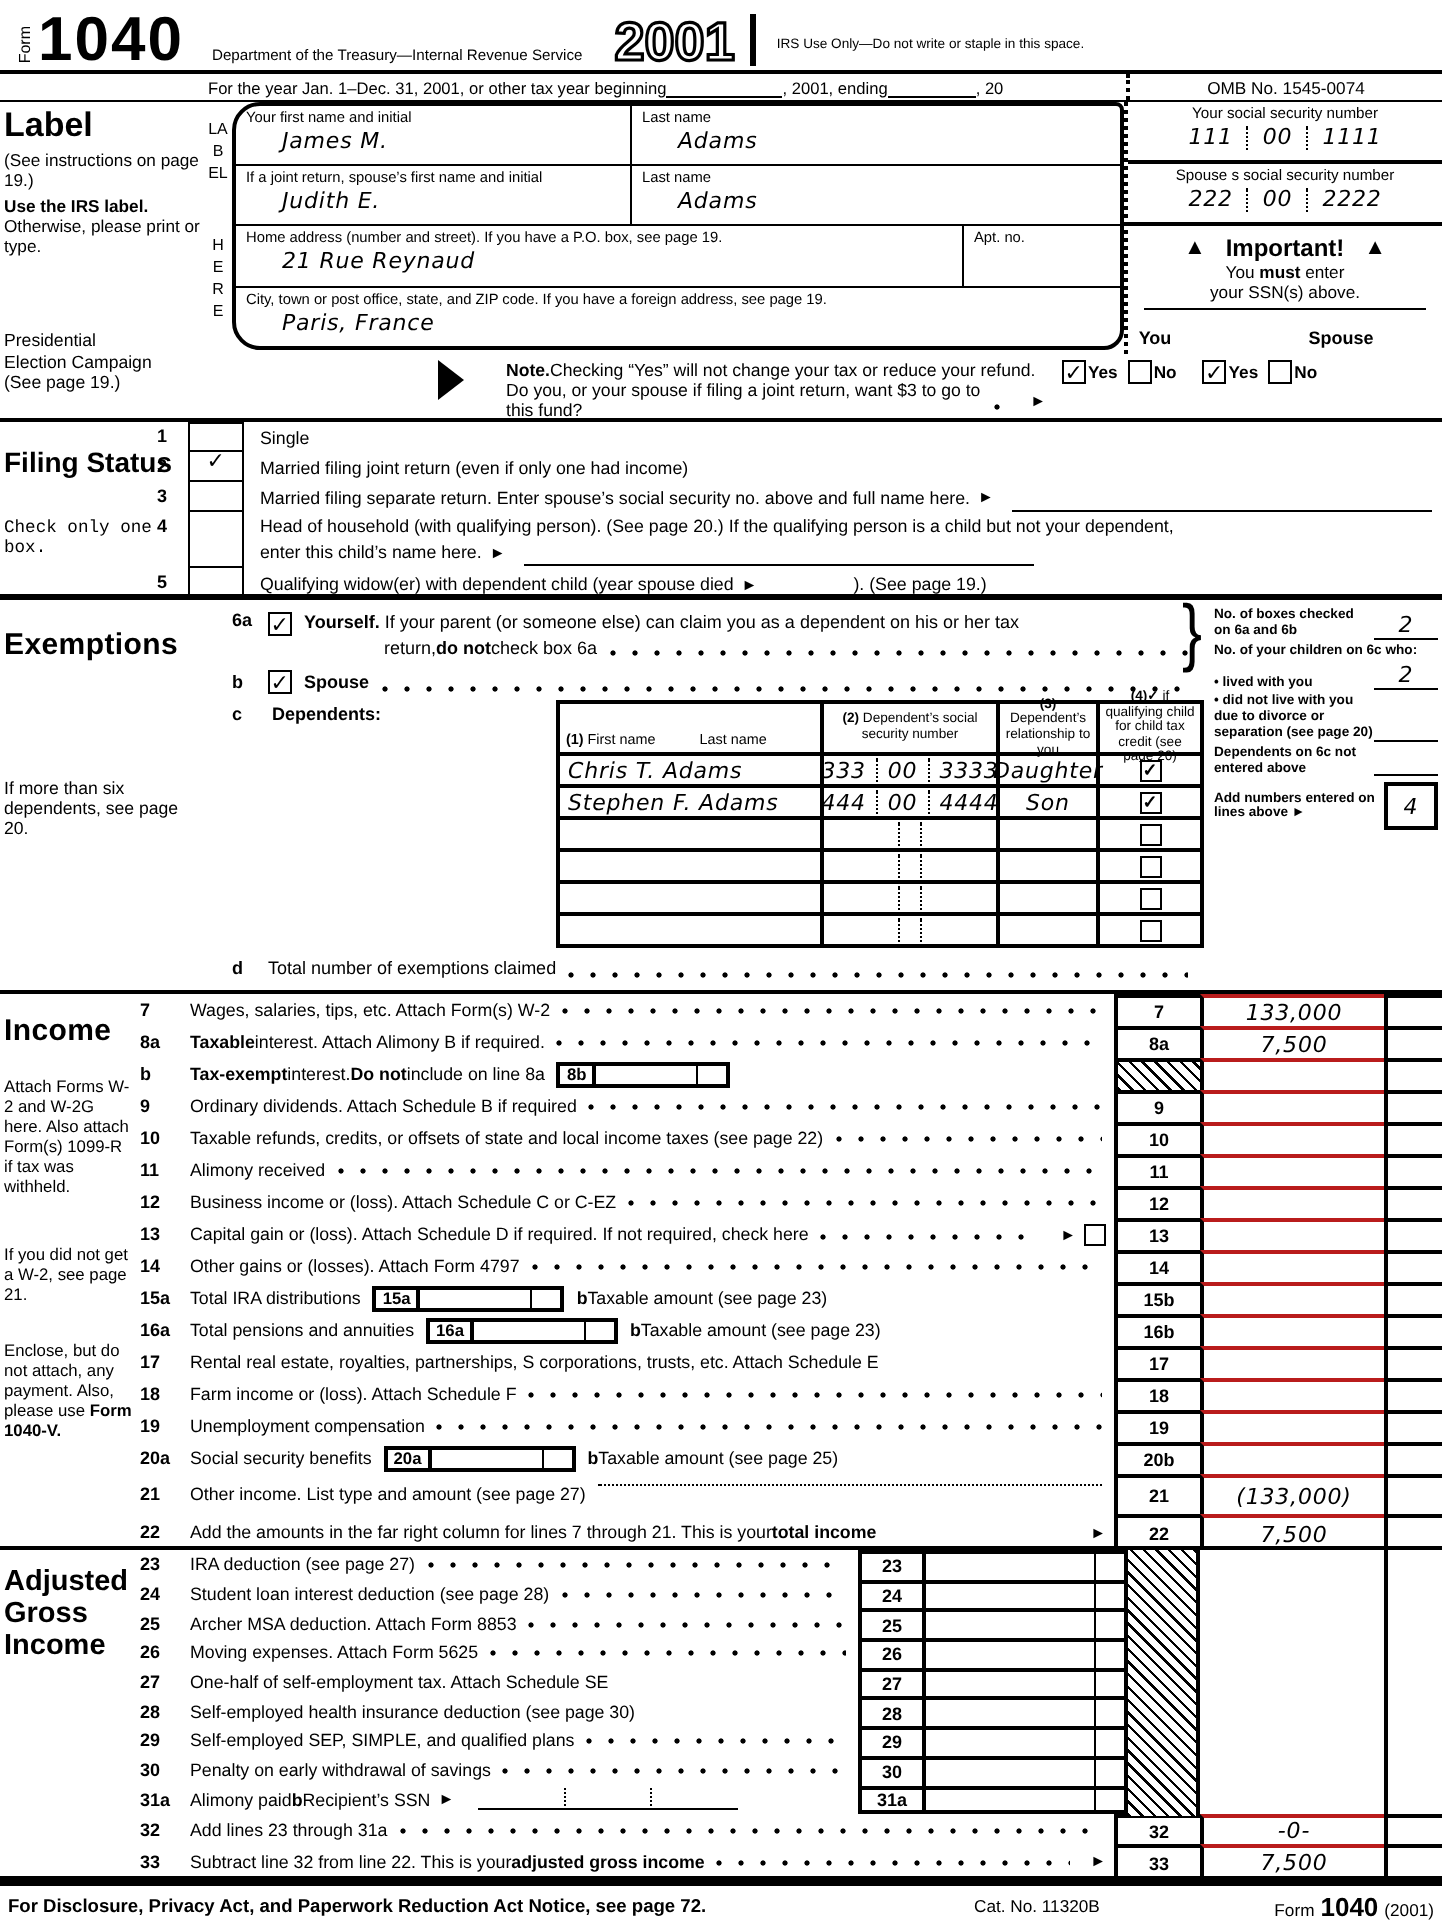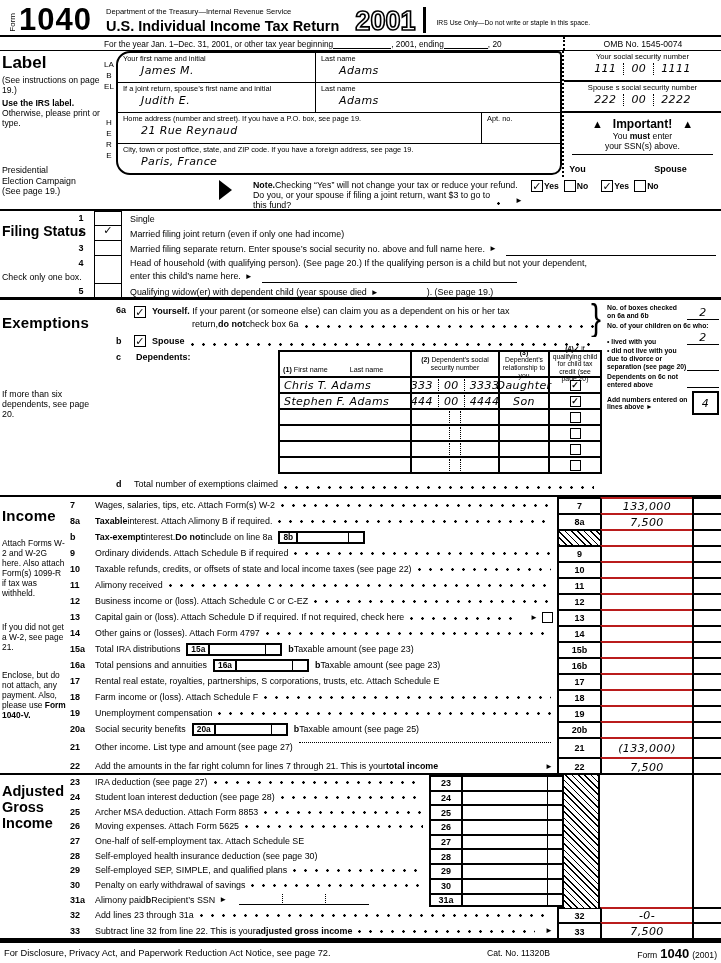--- a/index.html
+++ b/index.html
@@ -69,21 +69,21 @@
   .pres-right { position:absolute; right:4px; top:-13px; width:186px; }
   .pr-heads { display:flex; font-weight:bold; font-size:9px; }
   .pr-heads span { width:93px; text-align:center; }
   .pr-cbs { display:flex; align-items:center; margin-top:6px; }
   .cbg { display:inline-flex; align-items:center; gap:1px; font-weight:bold; font-size:8.6px; margin-right:5px; }
 
   
   .filing { height:89px; border-bottom:3px solid #000; position:relative; overflow:hidden; }
   .fil-side { position:absolute; left:2px; top:0; width:100px; }
   .fil-head { margin-top:12px; font-size:14px; font-weight:bold; }
-  .fil-note { margin-top:33px; font-size:8.8px; line-height:10px; }
+  .fil-note { margin-top:20px; font-size:8.8px; line-height:10px;font-family:Liberation Mono, monospace; }
   .fil-rows { margin-left:68px; }
   .filrow { display:flex; align-items:stretch; }
   .filnum { width:26px; font-weight:bold; text-align:center; padding-top:2px; flex:none; }
   .filcb { width:28px; flex:none; border-left:1.8px solid #000; border-right:1.8px solid #000; border-bottom:1.8px solid #000; text-align:center; }
   .filcb.top { border-top:1.8px solid #000; }
   .filcb.nob { border-bottom:none; }
   .filtxt { flex:1; display:flex; align-items:center; padding-left:8px; font-size:8.9px; white-space:nowrap; overflow:hidden; }
   .filtxt.block { display:block; padding-top:1px; line-height:13px; }
   .fl2 { display:flex; align-items:center; }
   .fblank { border-bottom:1.4px solid #000; height:10px; margin:0 5px; align-self:flex-end; }
@@ -156,34 +156,33 @@
   .aline.lastmid .mref, .aline.lastmid .mamt, .aline.lastmid .mcents { border-bottom:2px solid #000; }
   .agi-right { position:absolute; left:562px; top:0; width:159px; height:133px; display:flex; }
   .agi-hatch { width:38px; border-left:2px solid #000; border-right:2px solid #000; }
   .agi-spc { flex:1; }
   .agi-cent { width:29px; border-left:2px solid #000; }
   .sblank { flex:1 1 auto; max-width:130px; border-bottom:1.4px solid #000; height:11px; margin:0 8px; display:flex; justify-content:space-evenly; align-self:flex-end; }
   .scol { border-left:1.4px dotted #000; width:0; height:11px; }
 
   
   .footer { height:23px; border-top:3px solid #000; position:relative; display:flex; align-items:center; padding:0 4px; }
-  .f-left { font-weight:normal; font-size:9.3px; }
+  .f-left { font-weight:bold; font-size:9.3px; }
   .f-cat { position:absolute; left:487px; font-size:8.6px; }
   .f-right { margin-left:auto; font-size:8.6px; display:flex; align-items:baseline; gap:3px; }
   .f1040 { font-size:13px; font-weight:900; }
 </style>
 </head>
 <body>
 
 <div class="header">
   <span class="h-formword">Form</span>
   <span class="h-formnum">1040</span>
   <div class="h-mid">
     <div class="h-dept">Department of the Treasury—Internal Revenue Service</div>
-    <div class="h-title">U.S. Individual Income Tax Return</div>
   </div>
   <span class="h-year">2001</span>
   <span class="h-bar"></span>
   <span class="h-irs">IRS Use Only—Do not write or staple in this space.</span>
 </div>
 
 <div class="tyrow">
   <span>For the year Jan. 1–Dec. 31, 2001, or other tax year beginning</span>
   <span class="blankline" style="width:58px"></span>
   <span>, 2001, ending</span>

